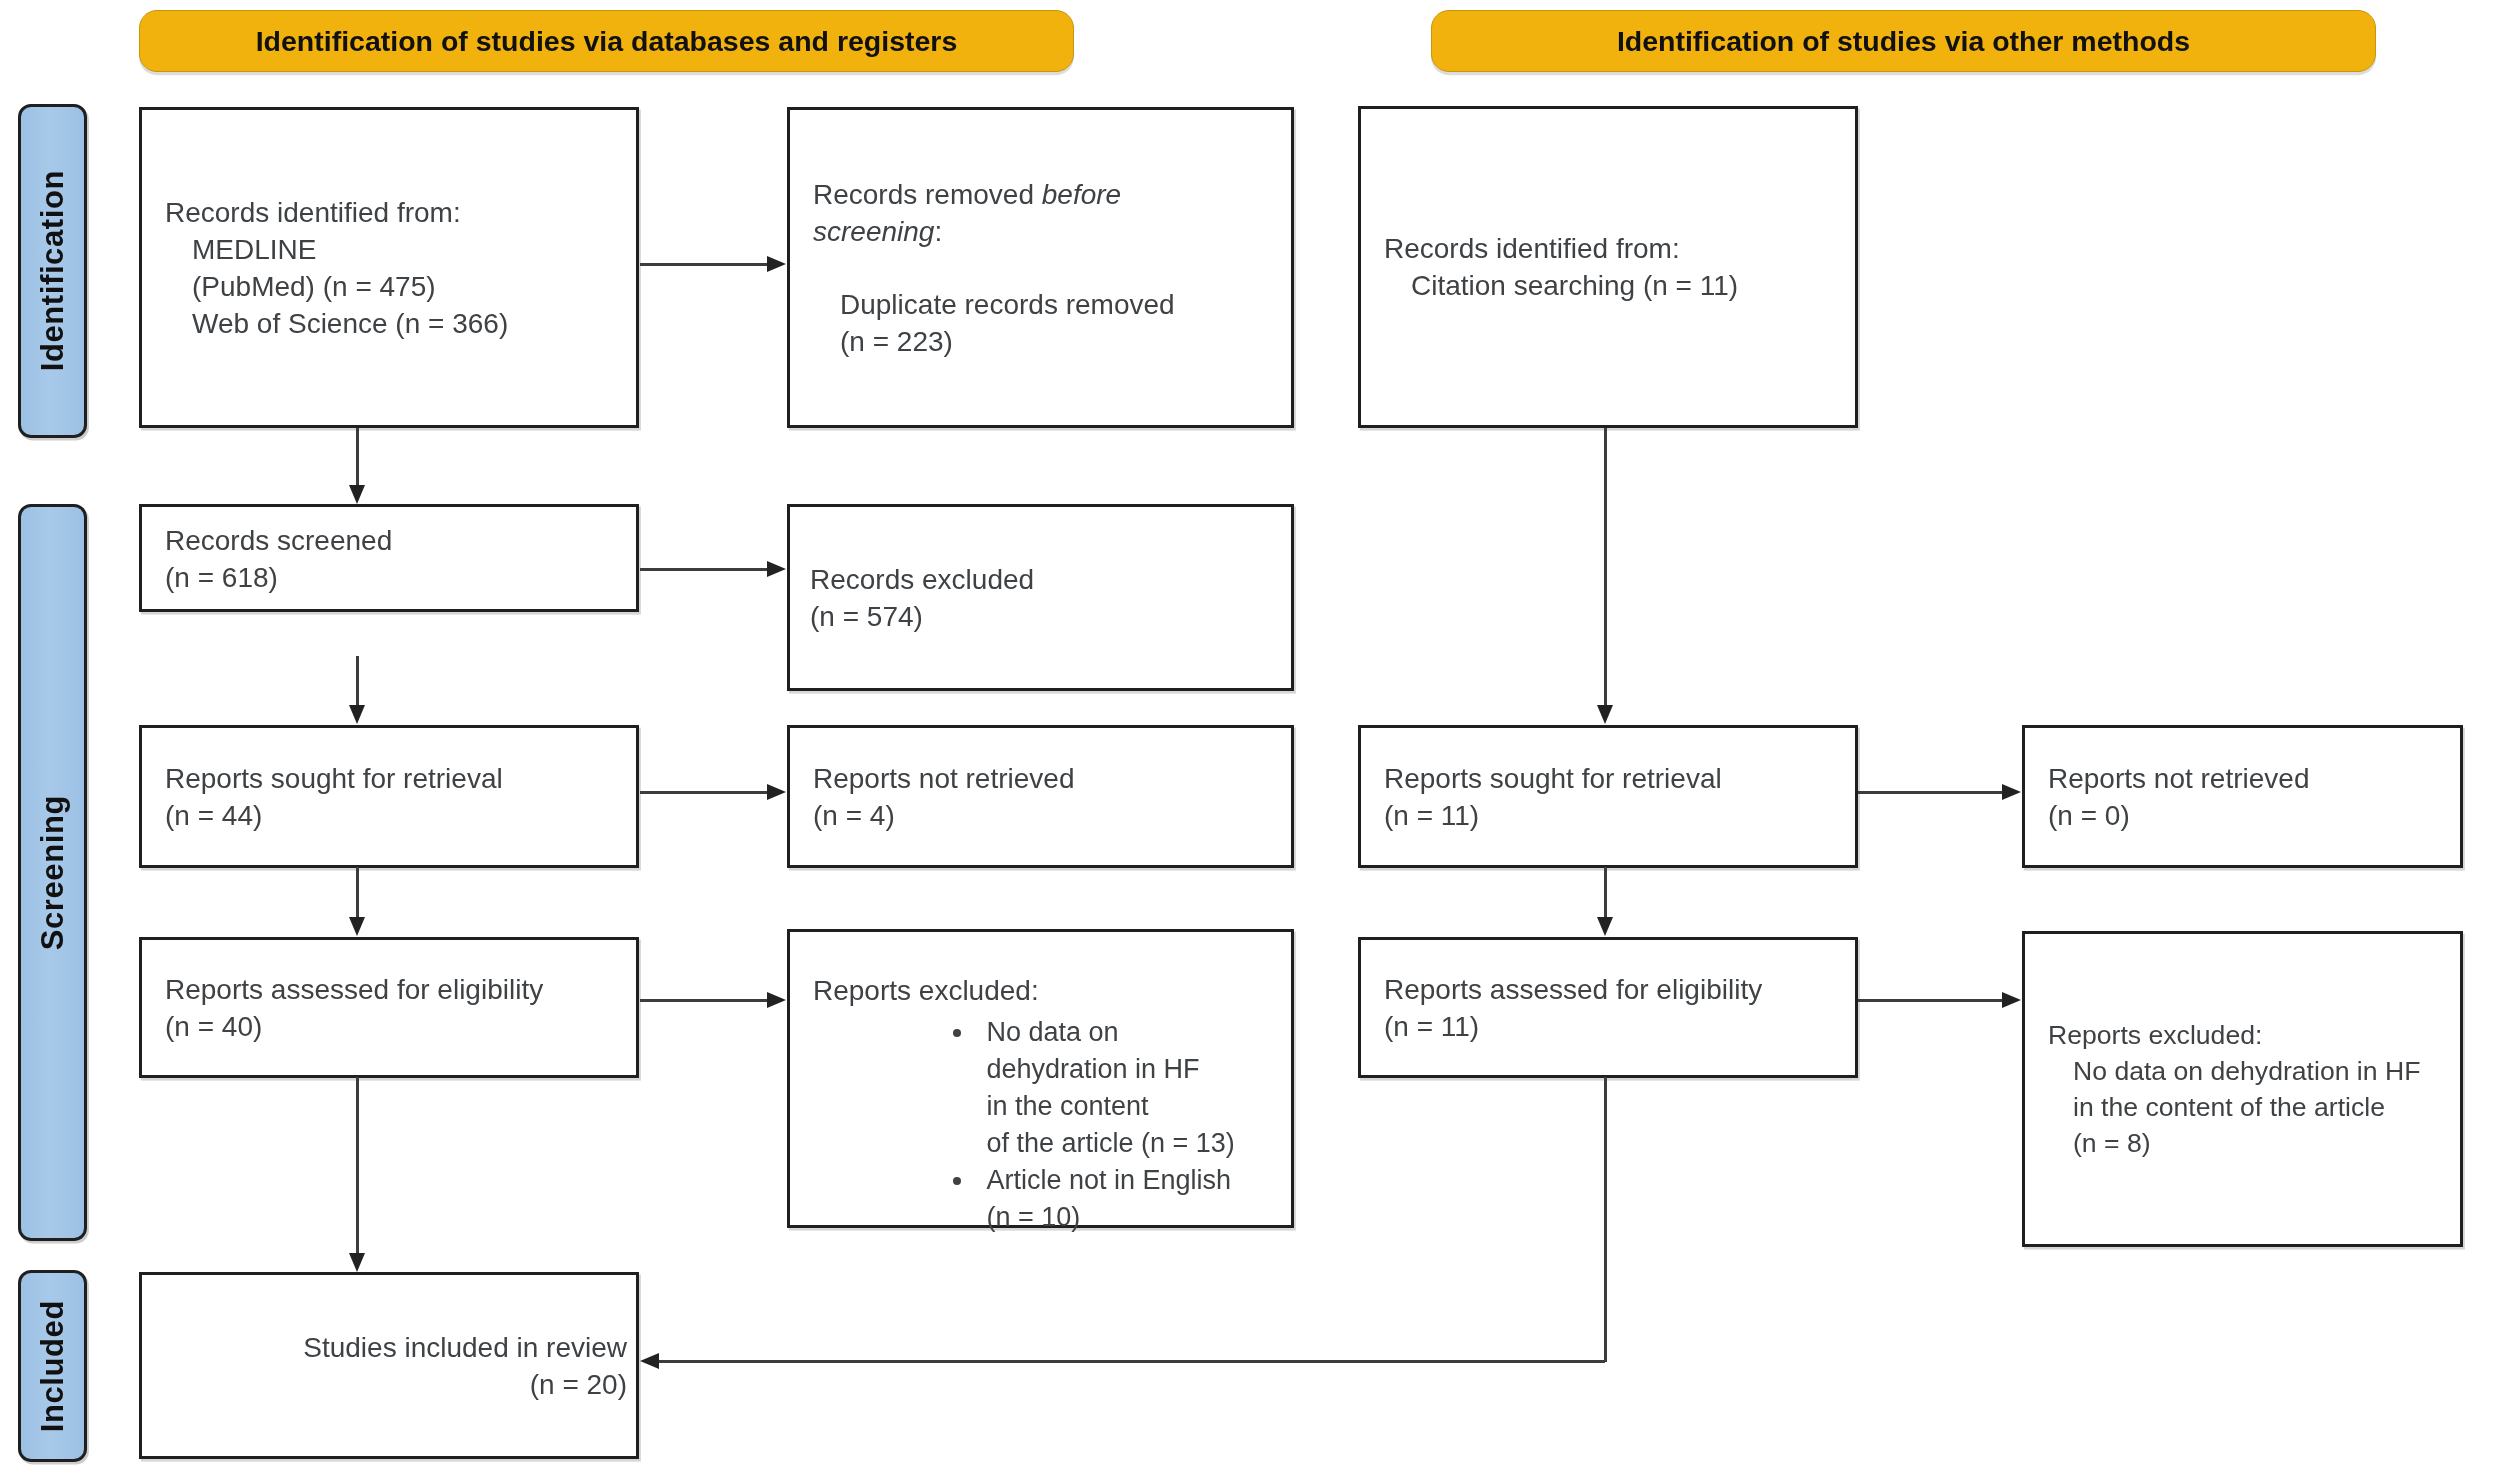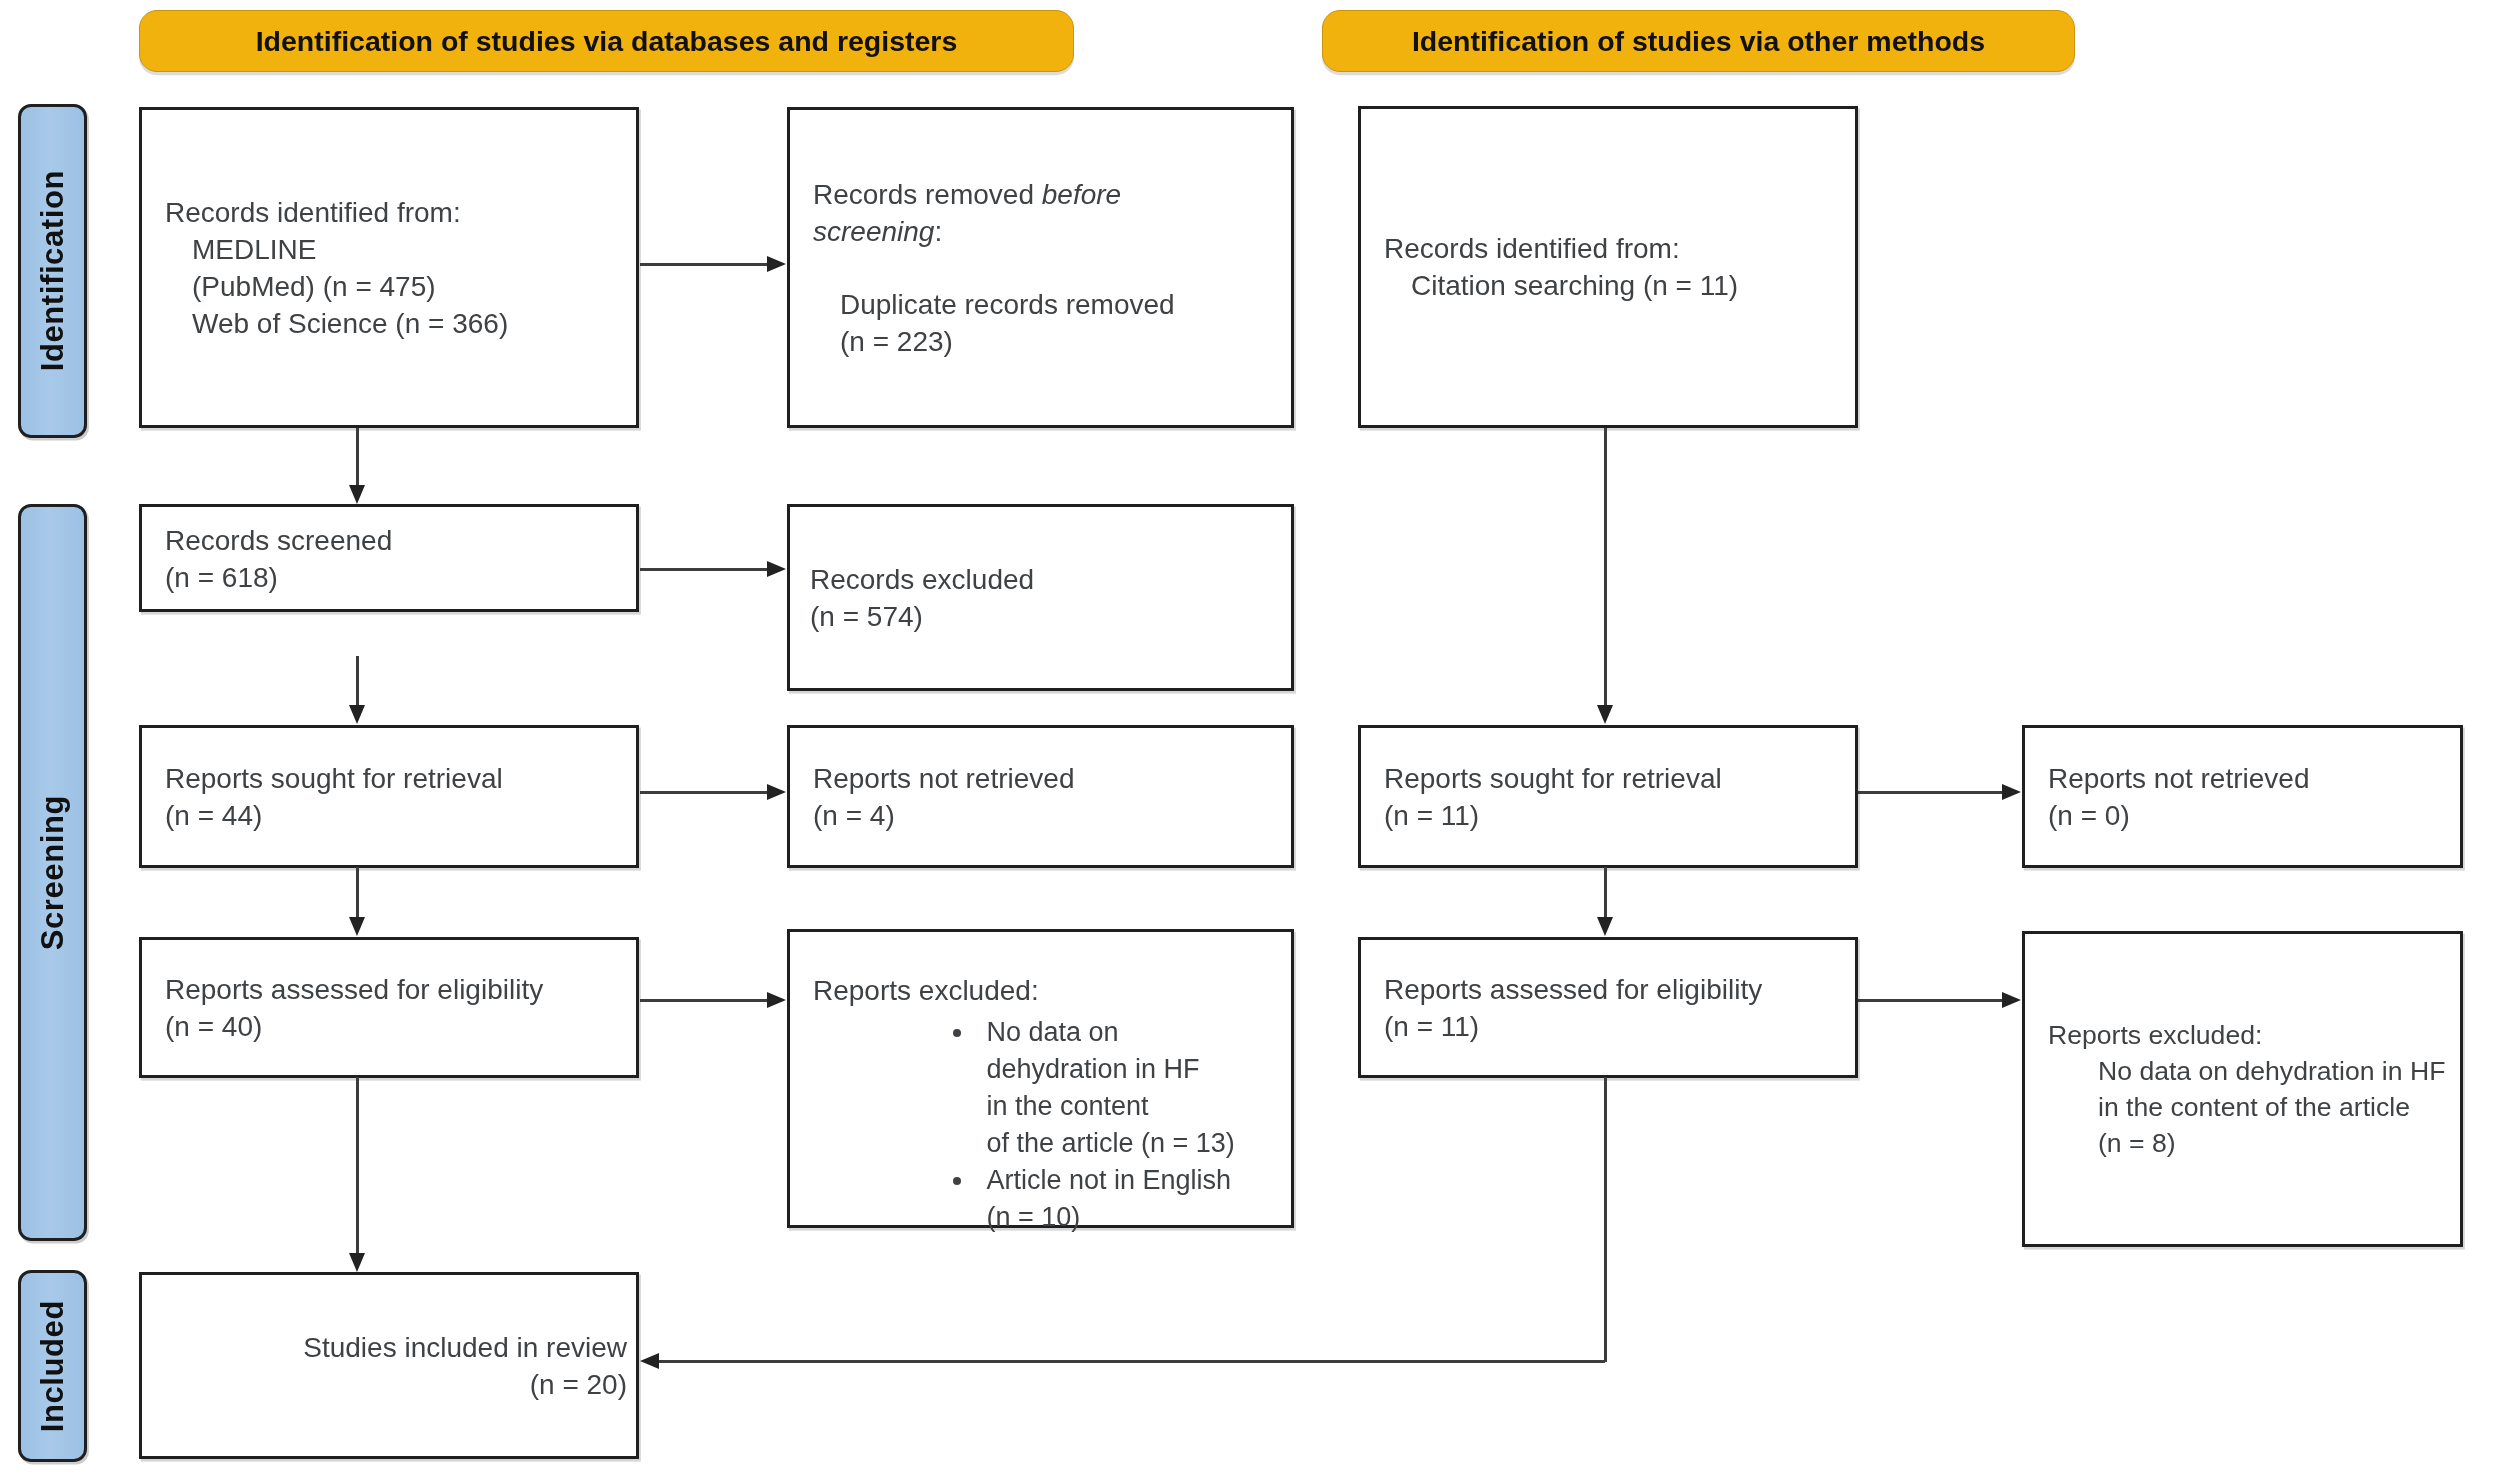--- a/index.html
+++ b/index.html
@@ -45,21 +45,21 @@
   .ah-left{border-top:8.4px solid transparent;border-bottom:8.4px solid transparent;border-right:19.4px solid #222;}
 </style>
 </head>
 <body>
 
 <div class="canvas">
 
   <div class="banner" style="left:139px;top:10.4px;width:935px;height:62px;">
     <span>Identification of studies via databases and registers</span>
   </div>
-  <div class="banner" style="left:1322px;top:10.4px;width:753px;height:62px;">
+  <div class="banner" style="left:1431px;top:10.4px;width:945px;height:62px;">
     <span>Identification of studies via other methods</span>
   </div>
 
   <div class="side" style="left:18px;top:104px;width:69px;height:334px;">
     <span>Identification</span>
   </div>
   <div class="side" style="left:18px;top:504px;width:69px;height:737px;">
     <span>Screening</span>
   </div>
   <div class="side" style="left:18px;top:1270px;width:69px;height:192px;">
@@ -137,21 +137,21 @@
 (n = 11)</div>
   </div>
 
   <div class="box" style="left:2022px;top:725px;width:441px;height:143px;">
     <div class="t">Reports not retrieved
 (n = 0)</div>
   </div>
 
   <div class="box small" style="left:2022px;top:931px;width:441px;height:316px;">
     <div class="t">Reports excluded:</div>
-    <div class="d" style="margin-left:50px;">No data on dehydration in HF
+    <div class="d" style="margin-left:25px;">No data on dehydration in HF
 in the content of the article
 (n = 8)</div>
   </div>
 
   <div class="vline" style="left:356px;top:428px;height:57px;"></div>
   <div class="ah ah-down" style="left:349px;top:485px;"></div>
 
   <div class="vline" style="left:356px;top:656px;height:49px;"></div>
   <div class="ah ah-down" style="left:349px;top:705px;"></div>
 

